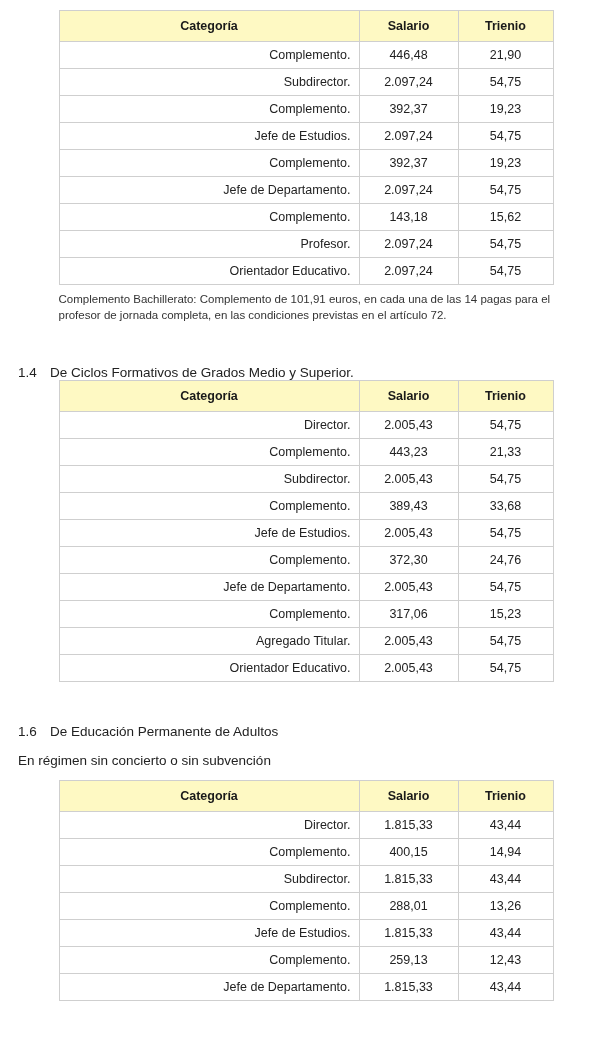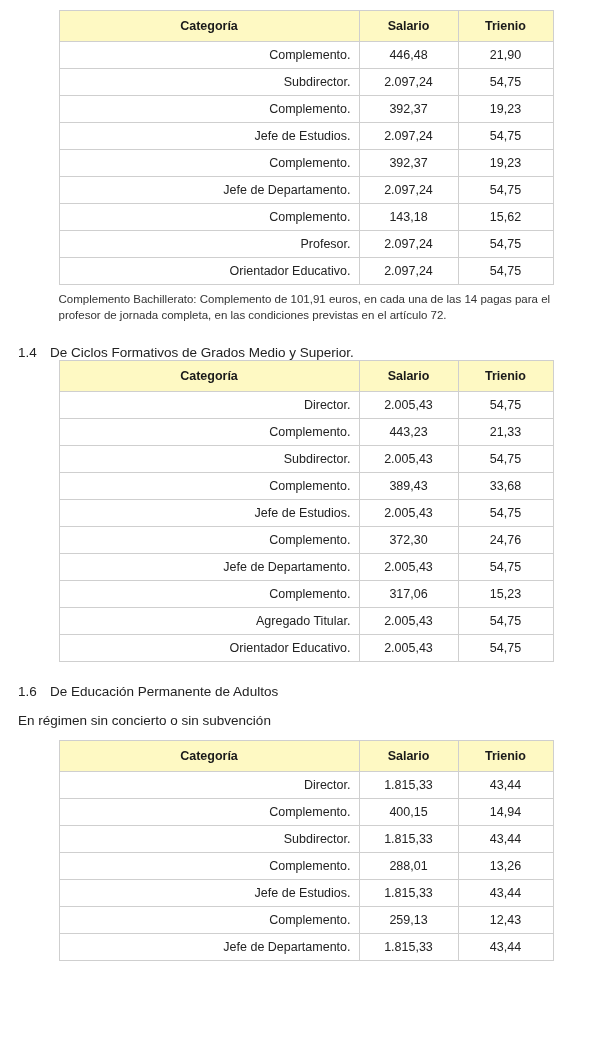--- a/index.html
+++ b/index.html
@@ -67,20 +67,21 @@
     color: #333333;
   }
   .section-head {
     margin: 22px 0 0 18px;
     font-size: 13.5px;
     color: #222222;
   }
   .section-head .num {
     display: inline-block;
     width: 32px;
+    margin-top: 20px;
   }
   .section-sub {
     margin: 14px 0 12px 18px;
     font-size: 13.5px;
     color: #222222;
   }
   .spacer-top { height: 10px; }
 </style>
 </head>
 <body>

